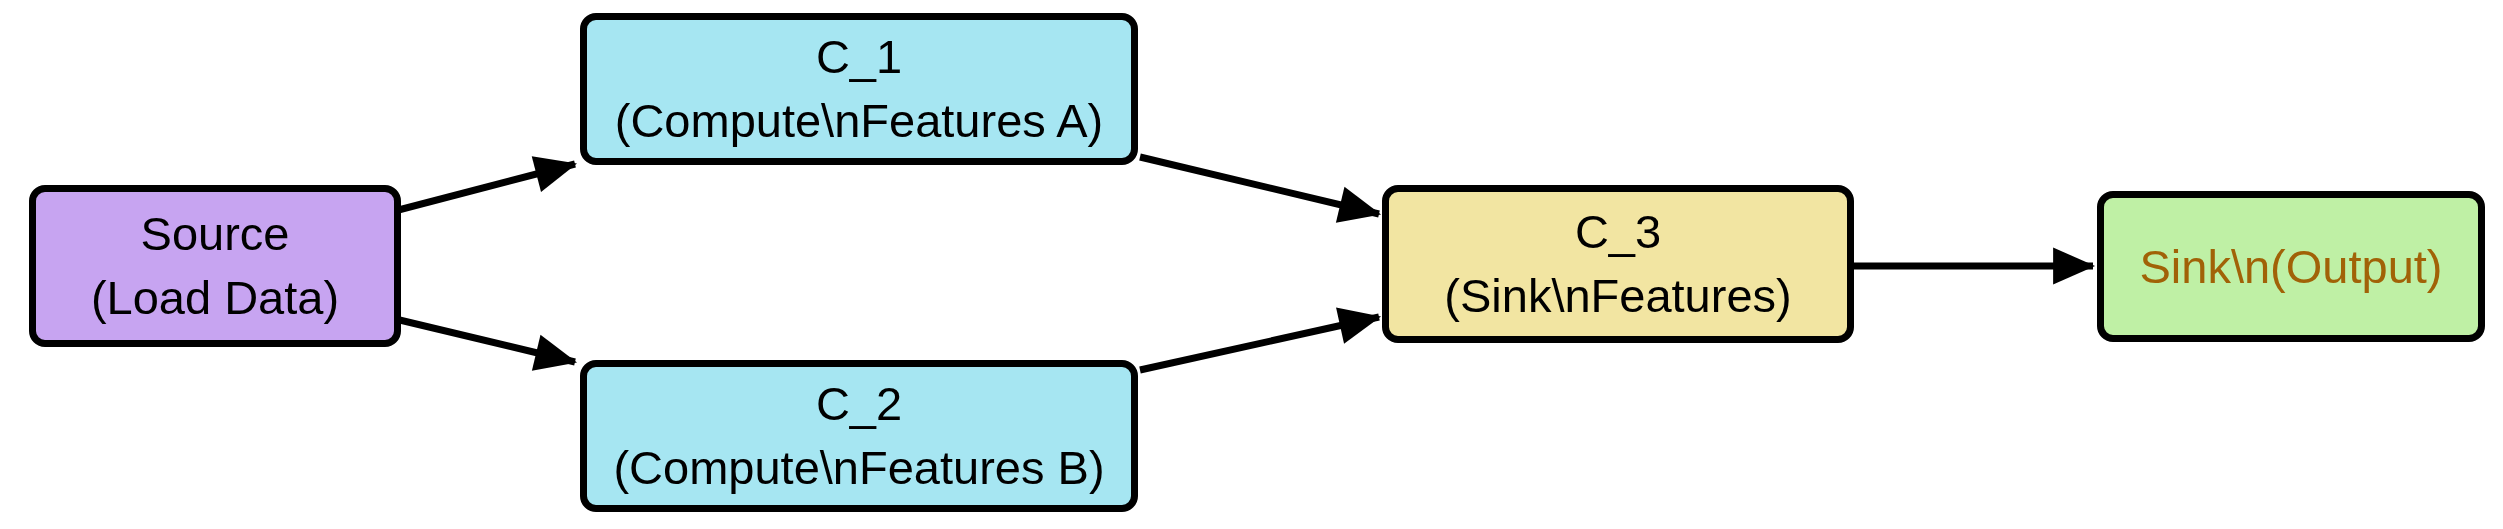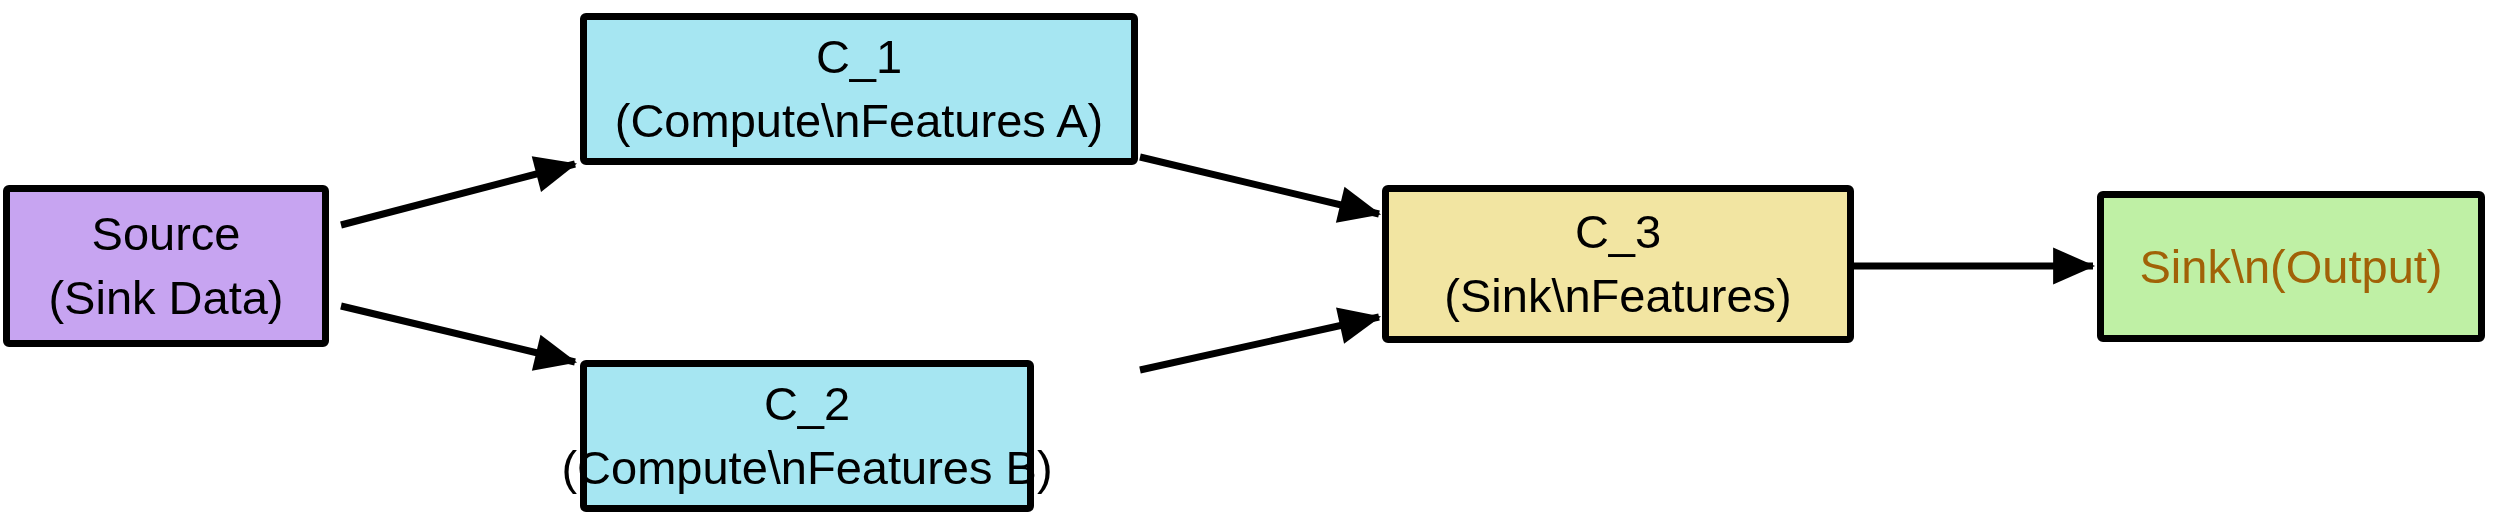--- a/index.html
+++ b/index.html
@@ -25,21 +25,21 @@
   }
   .edge {
     stroke: var(--edge-color);
     stroke-width: 7;
     fill: none;
   }
   .node {
     position: absolute;
     box-sizing: border-box;
     border: 7px solid #000000;
-    border-radius: 6px;
+    border-radius: 16px;
     display: flex;
     flex-direction: column;
     align-items: center;
     justify-content: center;
     text-align: center;
     color: #000000;
     font-size: 47px;
     line-height: 64px;
     white-space: nowrap;
   }
@@ -55,31 +55,31 @@
         <path class="arrowhead-path" d="M 0 0.6 L 10 5 L 0 9.4 z" fill="#000000"></path>
       </marker>
     </defs>
     <line class="edge" x1="341" y1="225" x2="575" y2="164" marker-end="url(#arrowhead)"></line>
     <line class="edge" x1="341" y1="306" x2="575" y2="362" marker-end="url(#arrowhead)"></line>
     <line class="edge" x1="1140" y1="157" x2="1379" y2="214" marker-end="url(#arrowhead)"></line>
     <line class="edge" x1="1140" y1="370" x2="1379" y2="317" marker-end="url(#arrowhead)"></line>
     <line class="edge" x1="1854" y1="266" x2="2093" y2="266" marker-end="url(#arrowhead)"></line>
   </svg>
 
-  <div class="node" style="left: 3px; top: 185px; width: 326px; height: 162px; background: rgb(199, 164, 241); border-color: rgb(0, 0, 0); color: rgb(0, 0, 0);">
+  <div class="node" style="left: 29px; top: 185px; width: 372px; height: 162px; background: rgb(199, 164, 241); border-color: rgb(0, 0, 0); color: rgb(0, 0, 0);">
     <span>Source</span>
-    <span>(Sink Data)</span>
+    <span>(Load Data)</span>
   </div>
 
   <div class="node" style="left: 580px; top: 13px; width: 558px; height: 152px; background: rgb(166, 230, 242); border-color: rgb(0, 0, 0); color: rgb(0, 0, 0);">
     <span>C_1</span>
     <span>(Compute\nFeatures A)</span>
   </div>
 
-  <div class="node" style="left: 580px; top: 360px; width: 454px; height: 152px; background: rgb(166, 230, 242); border-color: rgb(0, 0, 0); color: rgb(0, 0, 0);">
+  <div class="node" style="left: 580px; top: 360px; width: 558px; height: 152px; background: rgb(166, 230, 242); border-color: rgb(0, 0, 0); color: rgb(0, 0, 0);">
     <span>C_2</span>
     <span>(Compute\nFeatures B)</span>
   </div>
 
   <div class="node" style="left: 1382px; top: 185px; width: 472px; height: 158px; background: rgb(242, 229, 162); border-color: rgb(0, 0, 0); color: rgb(0, 0, 0);">
     <span>C_3</span>
     <span>(Sink\nFeatures)</span>
   </div>
 
   <div class="node" style="left: 2097px; top: 191px; width: 388px; height: 151px; background: rgb(191, 240, 165); border-color: rgb(0, 0, 0); color: #a16207;">

